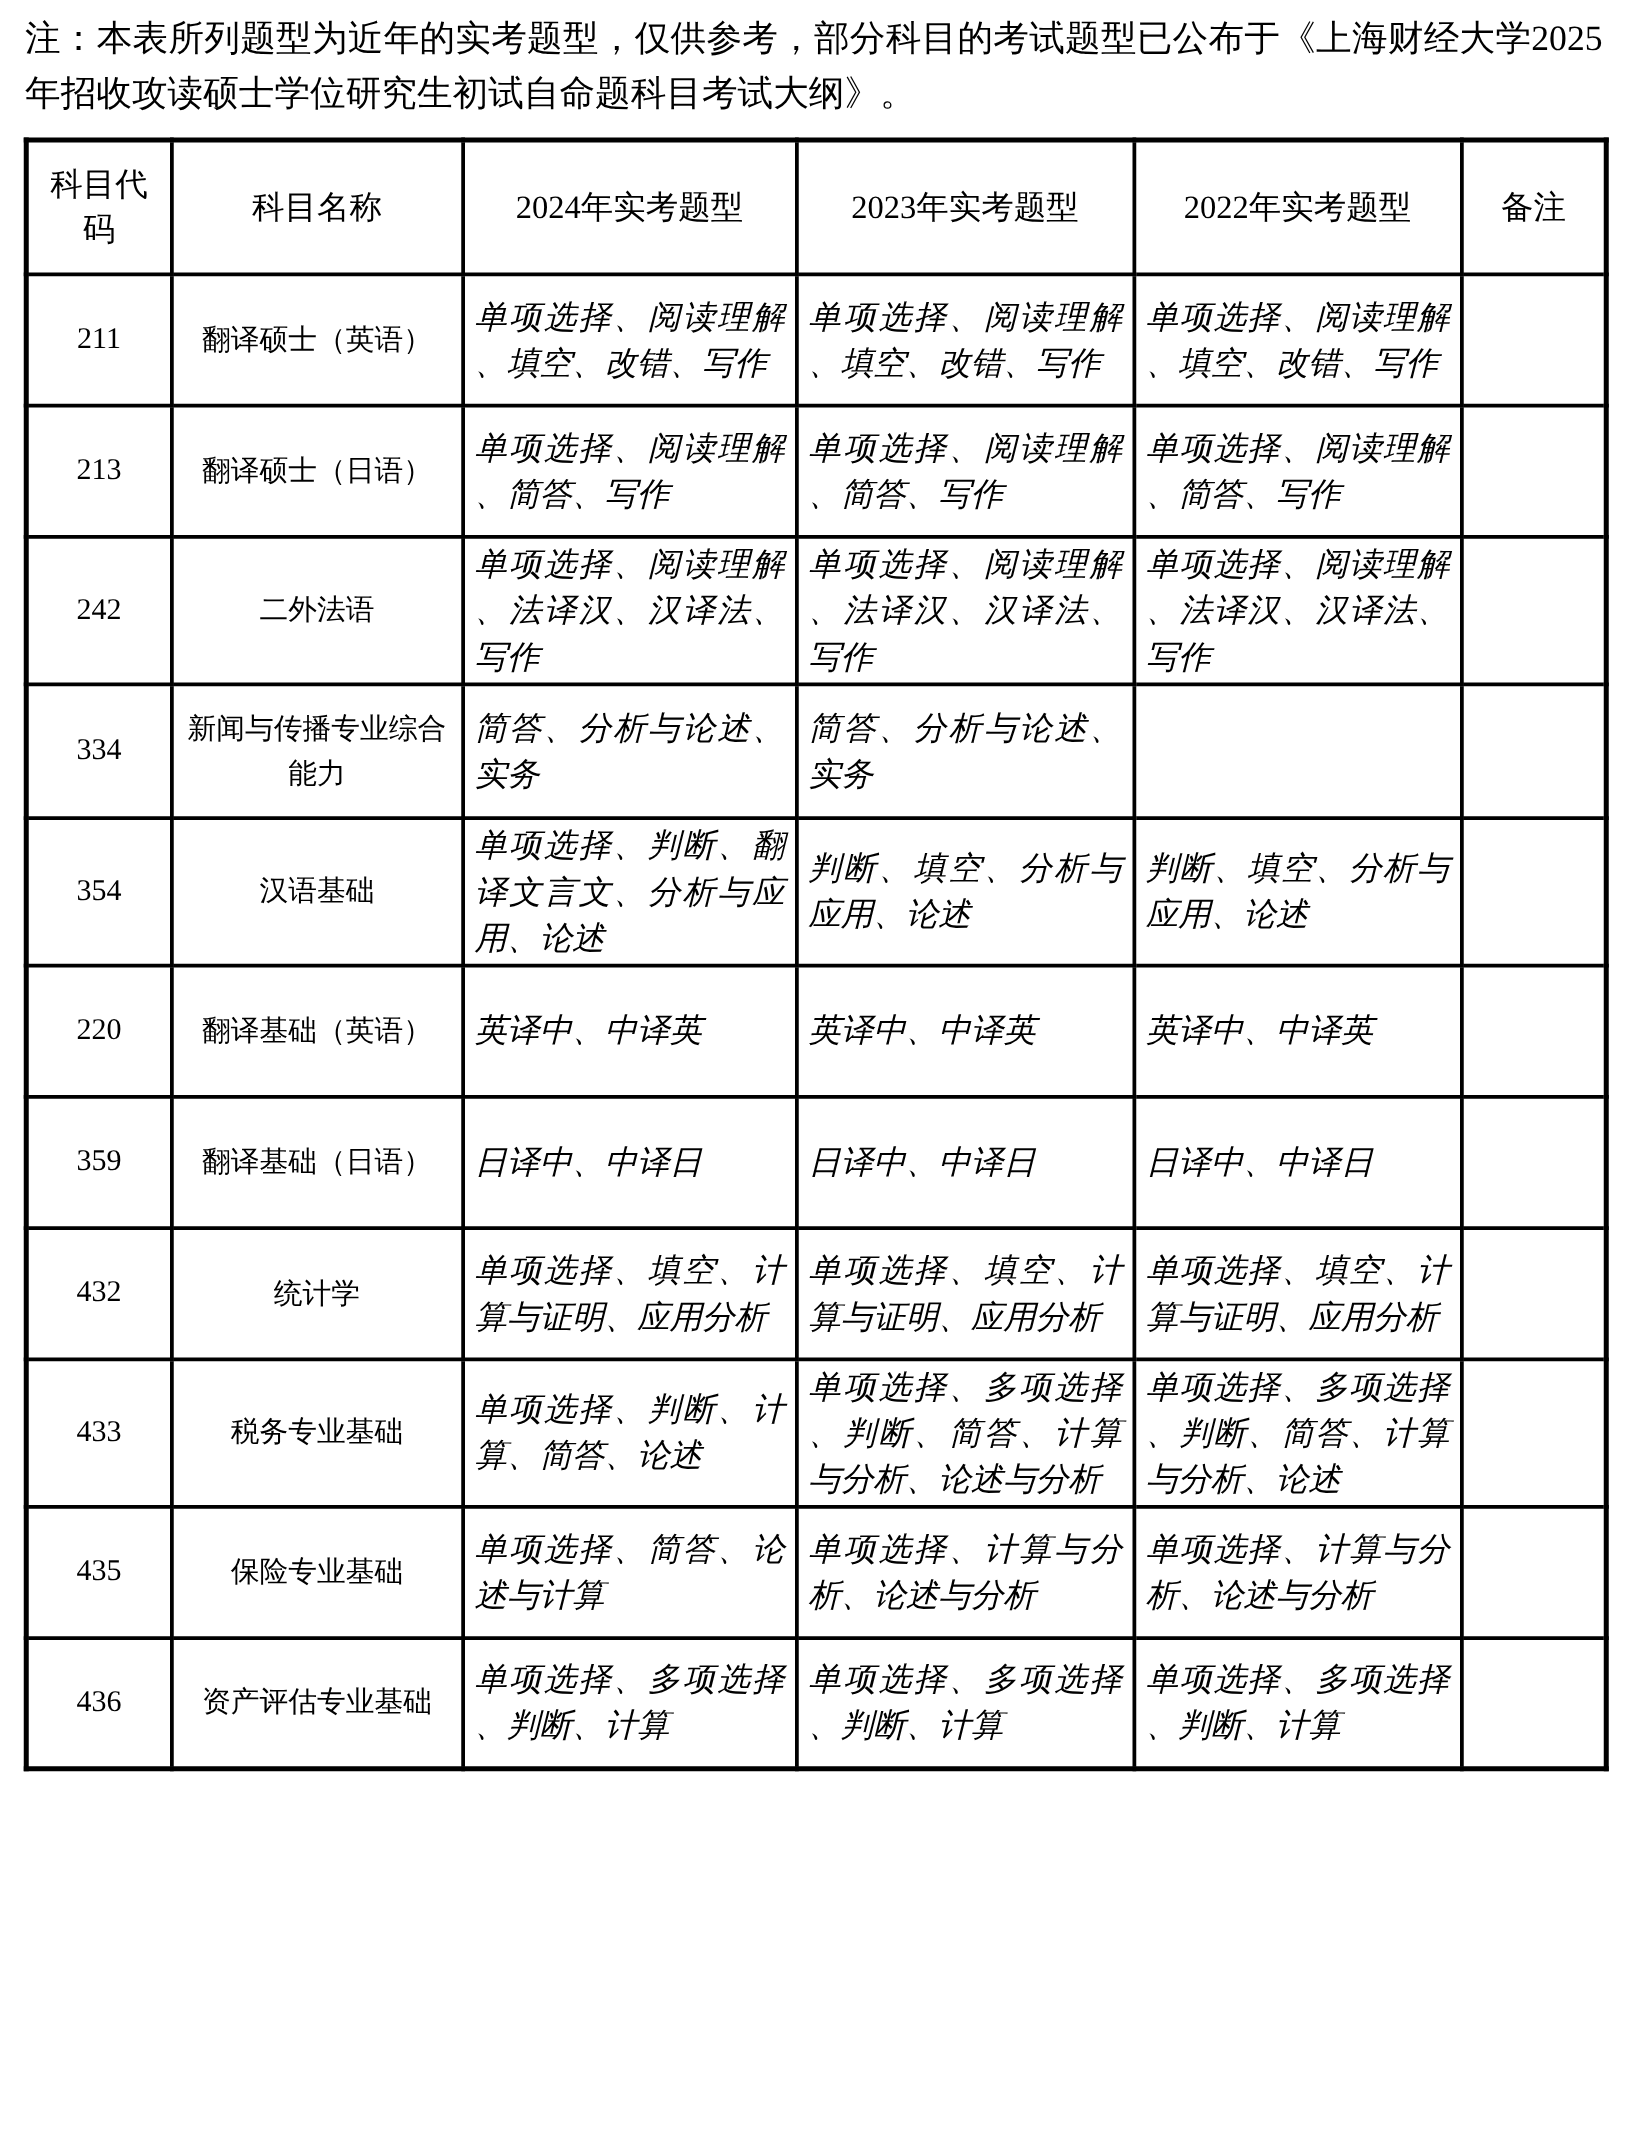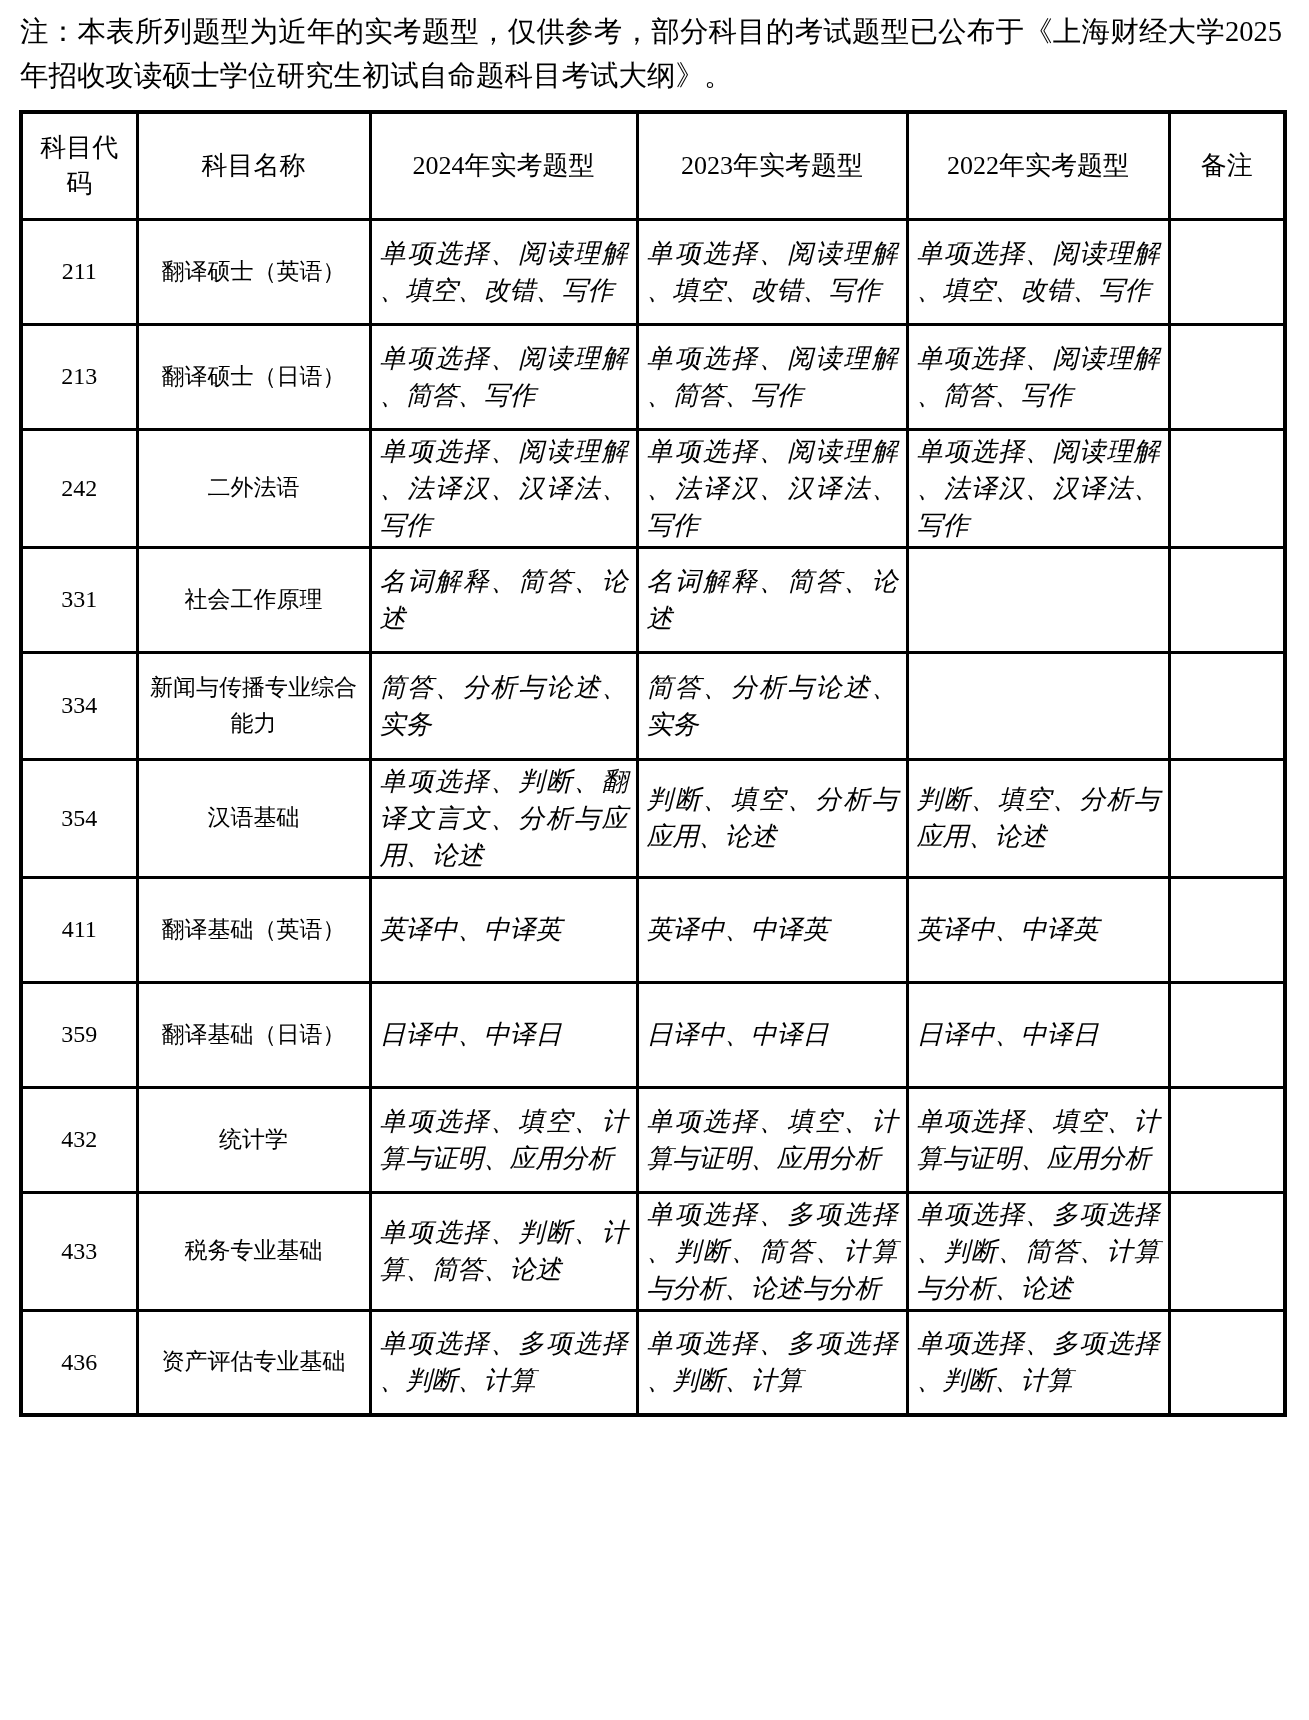--- a/index.html
+++ b/index.html
@@ -113,45 +113,37 @@
         </tr>
         <tr class="tall">
           <td class="col-code">242</td>
           <td class="col-name">二外法语</td>
           <td class="col-types">单项选择、阅读理解、法译汉、汉译法、写作</td>
           <td class="col-types">单项选择、阅读理解、法译汉、汉译法、写作</td>
           <td class="col-types">单项选择、阅读理解、法译汉、汉译法、写作</td>
           <td class="col-remark"></td>
         </tr>
         <tr>
-          <td class="col-code">331</td>
-          <td class="col-name">社会工作原理</td>
-          <td class="col-types">名词解释、简答、论述</td>
-          <td class="col-types">名词解释、简答、论述</td>
-          <td class="col-types"></td>
-          <td class="col-remark"></td>
-        </tr>
-        <tr>
           <td class="col-code">334</td>
           <td class="col-name">新闻与传播专业综合能力</td>
           <td class="col-types">简答、分析与论述、实务</td>
           <td class="col-types">简答、分析与论述、实务</td>
           <td class="col-types"></td>
           <td class="col-remark"></td>
         </tr>
         <tr class="tall">
           <td class="col-code">354</td>
           <td class="col-name">汉语基础</td>
           <td class="col-types">单项选择、判断、翻译文言文、分析与应用、论述</td>
           <td class="col-types">判断、填空、分析与应用、论述</td>
           <td class="col-types">判断、填空、分析与应用、论述</td>
           <td class="col-remark"></td>
         </tr>
         <tr>
-          <td class="col-code">411</td>
+          <td class="col-code">220</td>
           <td class="col-name">翻译基础（英语）</td>
           <td class="col-types">英译中、中译英</td>
           <td class="col-types">英译中、中译英</td>
           <td class="col-types">英译中、中译英</td>
           <td class="col-remark"></td>
         </tr>
         <tr>
           <td class="col-code">359</td>
           <td class="col-name">翻译基础（日语）</td>
           <td class="col-types">日译中、中译日</td>
@@ -169,20 +161,28 @@
         </tr>
         <tr class="tall">
           <td class="col-code">433</td>
           <td class="col-name">税务专业基础</td>
           <td class="col-types">单项选择、判断、计算、简答、论述</td>
           <td class="col-types">单项选择、多项选择、判断、简答、计算与分析、论述与分析</td>
           <td class="col-types">单项选择、多项选择、判断、简答、计算与分析、论述</td>
           <td class="col-remark"></td>
         </tr>
         <tr>
+          <td class="col-code">435</td>
+          <td class="col-name">保险专业基础</td>
+          <td class="col-types">单项选择、简答、论述与计算</td>
+          <td class="col-types">单项选择、计算与分析、论述与分析</td>
+          <td class="col-types">单项选择、计算与分析、论述与分析</td>
+          <td class="col-remark"></td>
+        </tr>
+        <tr>
           <td class="col-code">436</td>
           <td class="col-name">资产评估专业基础</td>
           <td class="col-types">单项选择、多项选择、判断、计算</td>
           <td class="col-types">单项选择、多项选择、判断、计算</td>
           <td class="col-types">单项选择、多项选择、判断、计算</td>
           <td class="col-remark"></td>
         </tr>
       </tbody>
   </table>
 

